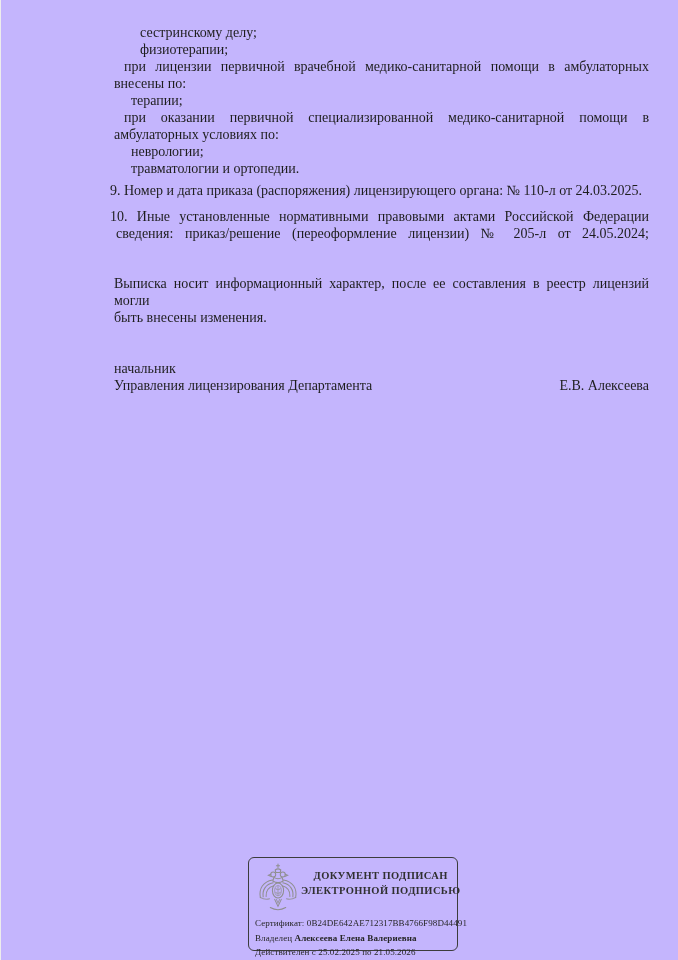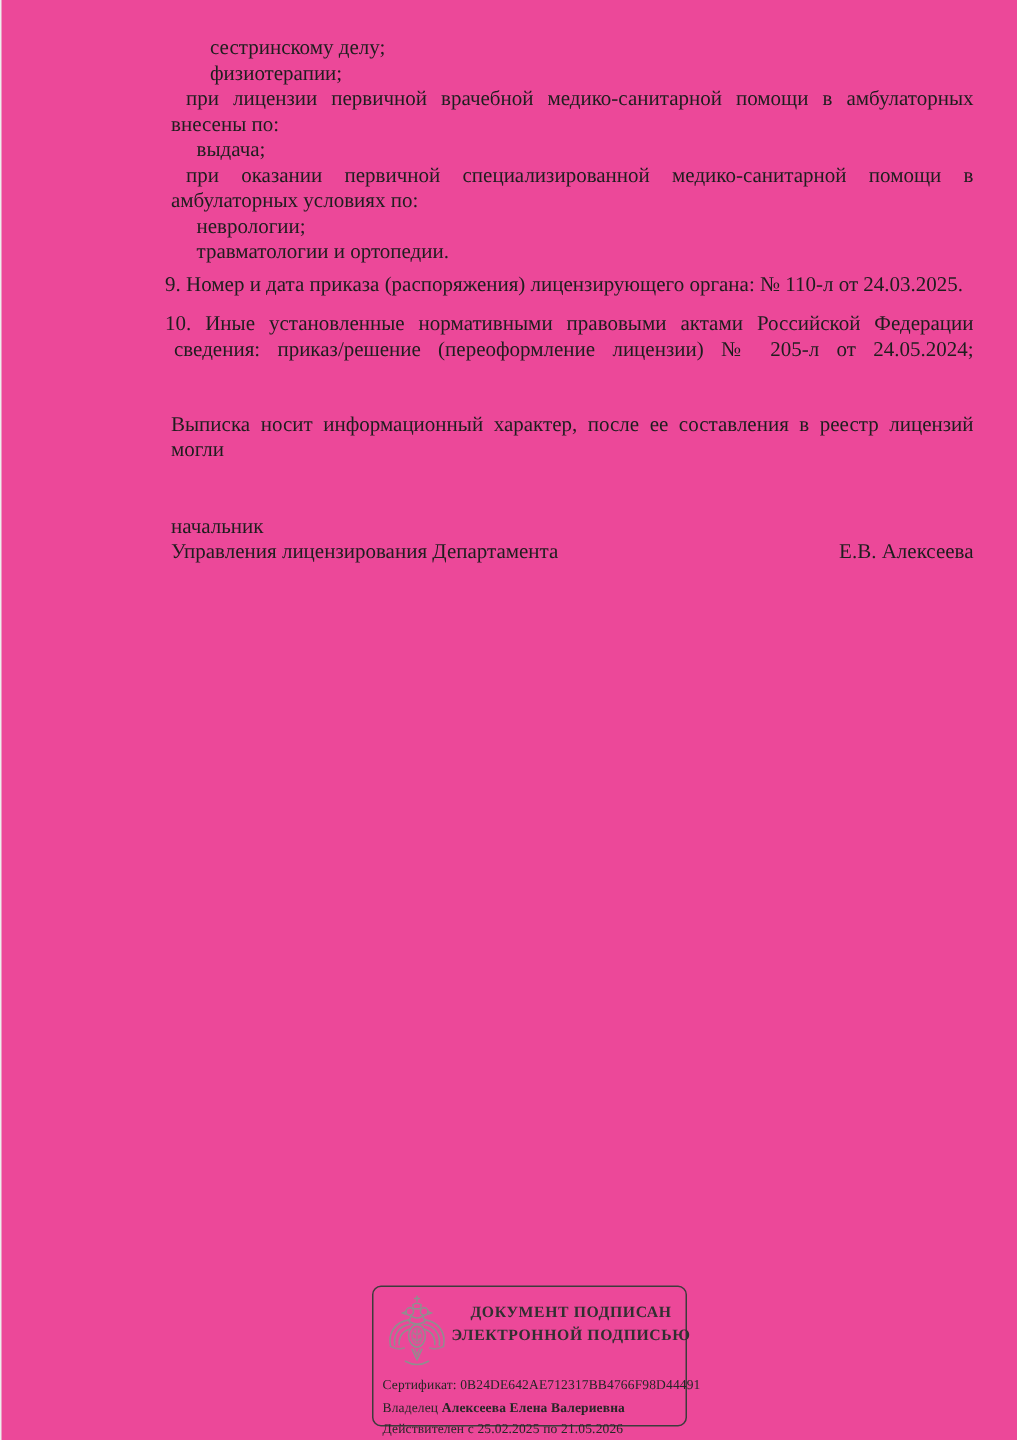--- a/index.html
+++ b/index.html
@@ -1,19 +1,19 @@
 <!DOCTYPE html>
 <html><head>
 <meta charset="utf-8">
 <style>
   html,body { margin:0; padding:0; background:#ffffff; }
   .page {
     position:relative;
     width:678px; height:960px;
-    background:#ec4899;
+    background:#c4b5fd;
     font-family:"Liberation Serif","DejaVu Serif",serif;
     font-size:14px; line-height:17px;
     color:#1e1e1e;
     overflow:hidden;
     border-left:1px solid #ededed;
   }
   .content { position:absolute; left:113px; top:24px; width:535px; }
 
   .line { min-height:17px; }
   .j { text-align:justify; text-align-last:justify; }
@@ -56,41 +56,42 @@
   <div class="content">
 
     <div class="line spec-1">сестринскому делу;</div>
     <div class="line spec-1">физиотерапии;</div>
 
     <div>
       <div class="line j ind">при лицензии первичной врачебной медико-санитарной помощи в амбулаторных</div>
       <div class="line">внесены по:</div>
     </div>
 
-    <div class="line spec-2">выдача;</div>
+    <div class="line spec-2">терапии;</div>
 
     <div>
       <div class="line j ind">при оказании первичной специализированной медико-санитарной помощи в</div>
       <div class="line">амбулаторных условиях по:</div>
     </div>
 
     <div class="line spec-2">неврологии;</div>
     <div class="line spec-2">травматологии и ортопедии.</div>
 
     <div class="num-item item9">
       <div class="line first"><span>9.</span> <span>Номер и дата приказа (распоряжения) лицензирующего органа: № 110-л от 24.03.2025.</span></div>
     </div>
 
     <div class="num-item">
       <div class="line first jf"><span>10.</span> <span>Иные установленные нормативными правовыми актами Российской Федерации</span></div>
       <div class="line j cont">сведения: приказ/решение (переоформление лицензии) № 205-л от 24.05.2024;</div>
     </div>
 
     <div class="note">
       <div class="line j">Выписка носит информационный характер, после ее составления в реестр лицензий могли</div>
+      <div class="line">быть внесены изменения.</div>
     </div>
 
     <div class="sig">
       <div class="line">начальник</div>
       <div class="line sig-row">
         <span>Управления лицензирования Департамента</span>
         <span>Е.В. Алексеева</span>
       </div>
     </div>
 

